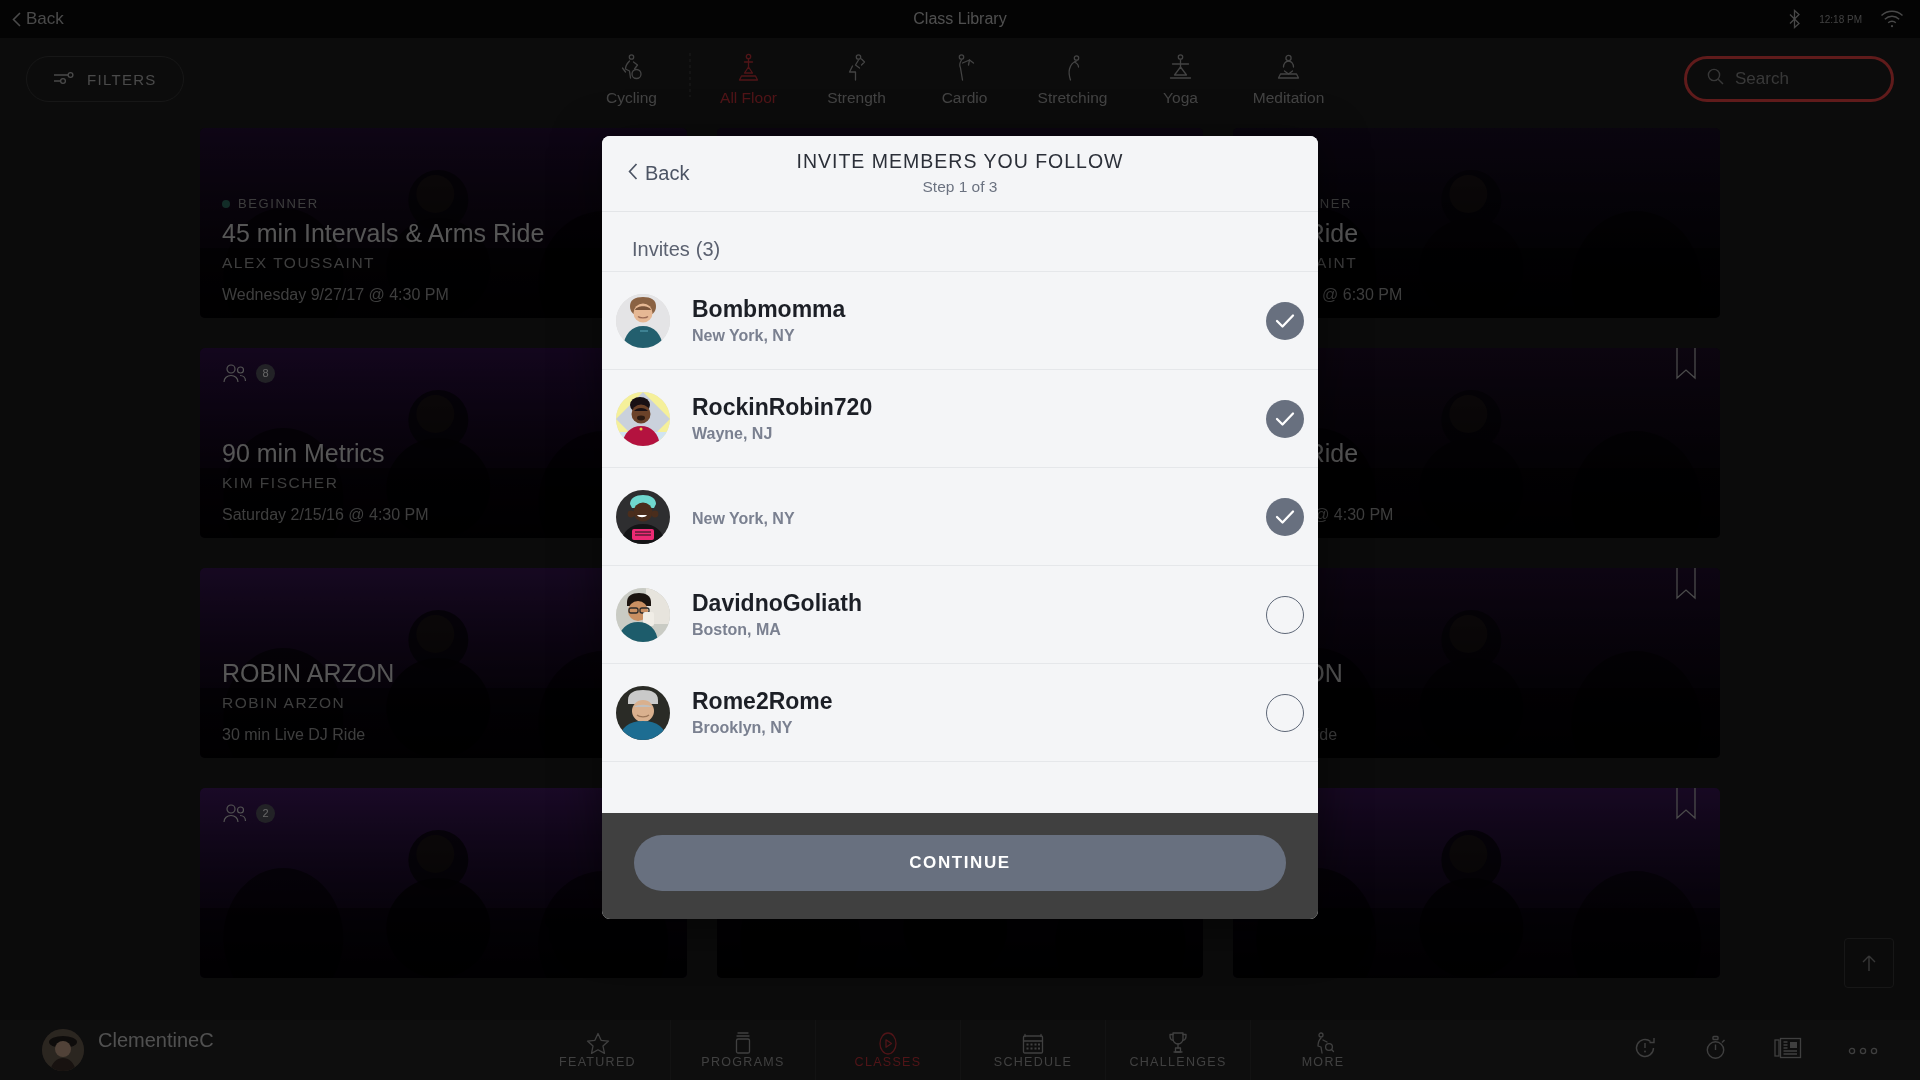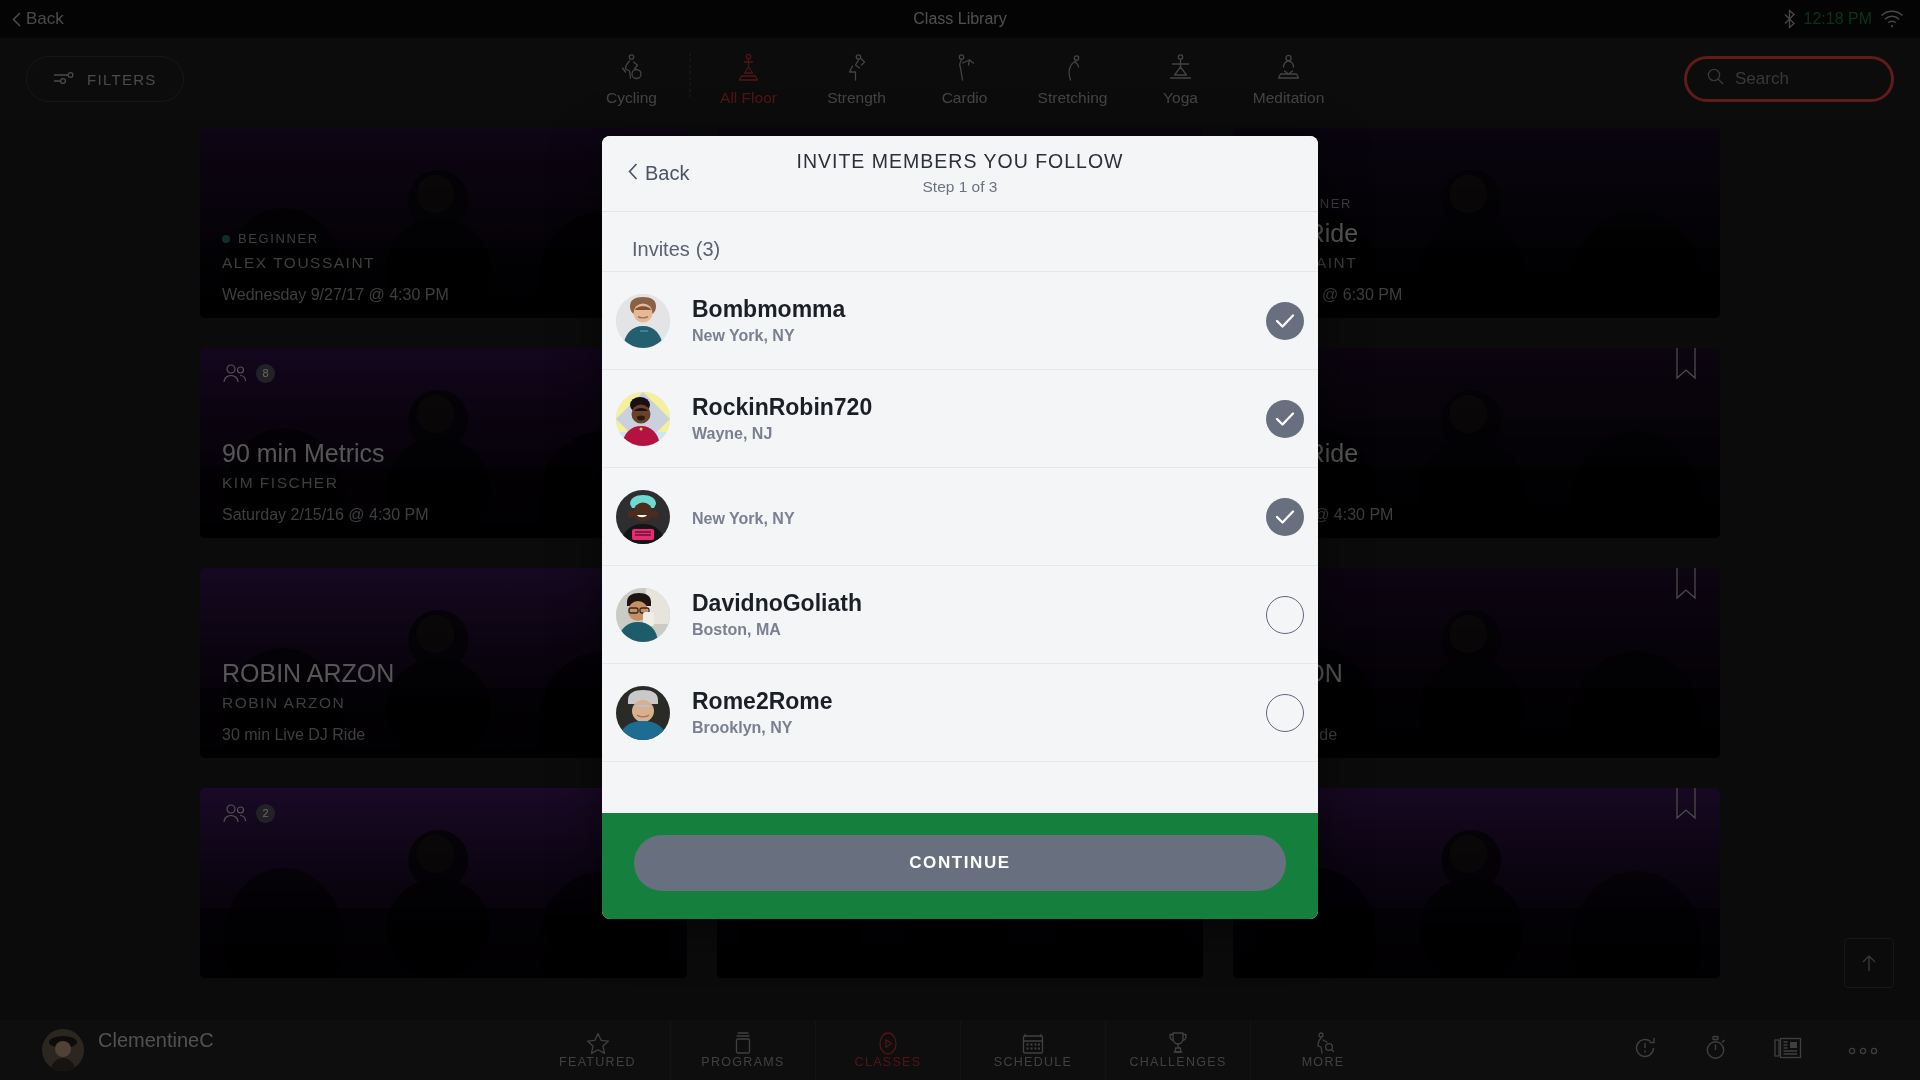--- a/index.html
+++ b/index.html
@@ -37,22 +37,22 @@
   .sb-back {
     display: flex; align-items: center; gap: 5px;
     margin-left: 12px; color: #b8b8b8; font-size: 17px;
   }
   .sb-title {
     position: absolute; left: 0; right: 0; text-align: center;
     font-size: 16px; color: #c5c5c5; pointer-events: none;
   }
   .sb-right {
     margin-left: auto; margin-right: 16px;
-    display: flex; align-items: center; gap: 8px;
-    font-size: 16px; color: #15803d;
+    display: flex; align-items: center; gap: 18px;
+    font-size: 10px; color: #a3a3a3;
   }
   .sb-right svg { display: block; }
 
   
   .topnav {
     position: absolute; top: 38px; left: 0; right: 0; height: 82px;
     background: #1e1e1e;
     display: flex; align-items: center;
     z-index: 3;
   }
@@ -247,21 +247,21 @@
     flex: none;
     display: flex; align-items: center; justify-content: center;
   }
   .check.on { background: #68707f; }
   .check.off { background: transparent; border: 1.5px solid #5f6878; }
   .check svg { display: block; }
 
   .list-tail { height: 52px; background: #f4f5f7; border-top: 1px solid #e5e7ea; }
 
   .modal-footer {
-    background: #15803d;
+    background: #404040;
     padding: 22px 32px 28px 32px;
   }
   .continue-btn {
     width: 100%; height: 56px;
     background: #68707f;
     border-radius: 28px;
     display: flex; align-items: center; justify-content: center;
     color: #ffffff; font-size: 17px; letter-spacing: 1.6px; font-weight: bold;
   }
 </style>
@@ -288,20 +288,21 @@
     <ellipse cx="275" cy="140" rx="52" ry="50" fill="#0a0610" opacity="0.85"></ellipse>
     <circle cx="272" cy="66" r="19" fill="#2a1f20" opacity="0.9"></circle>
     <rect x="0" y="120" width="560" height="70" fill="#000" opacity="0.45"></rect>
   </svg></div>
           <div class="card-scrim"></div>
           <div class="card-body">
             <div class="badge">
               <span class="dot"></span>
               <span>BEGINNER</span>
             </div>
+            <div class="card-title">45 min Intervals &amp; Arms Ride</div>
             <div class="card-sub">ALEX TOUSSAINT</div>
             <div class="card-meta">Wednesday 9/27/17 @ 4:30 PM</div>
           </div>
         </div>
         <div class="card">
           <div class="card-photo"><svg width="100%" height="100%" viewBox="0 0 560 190" preserveAspectRatio="xMidYMid slice">
     <defs>
                 <linearGradient id="g1" x1="0" y1="0" x2="0" y2="1">
       <stop offset="0" stop-color="#241033"></stop>
                   <stop offset="1" stop-color="#140d1c"></stop>

